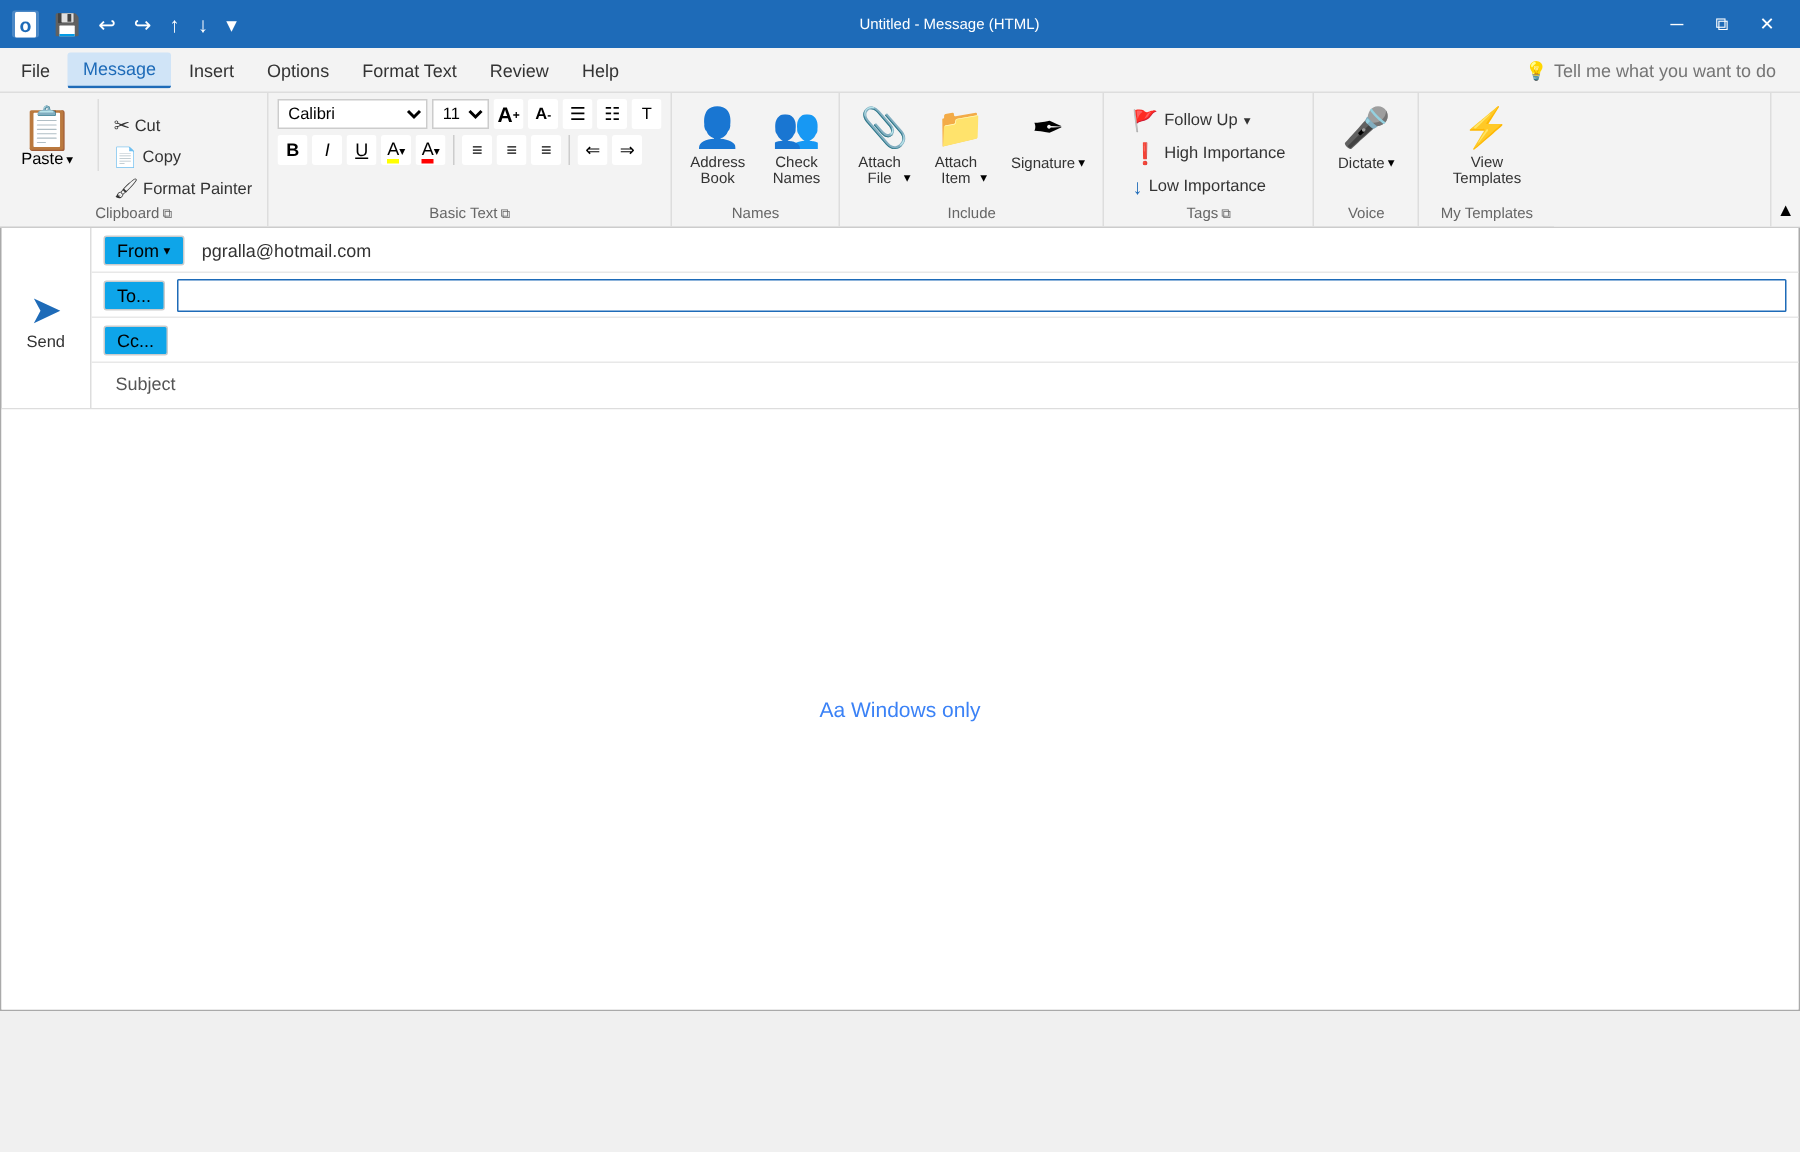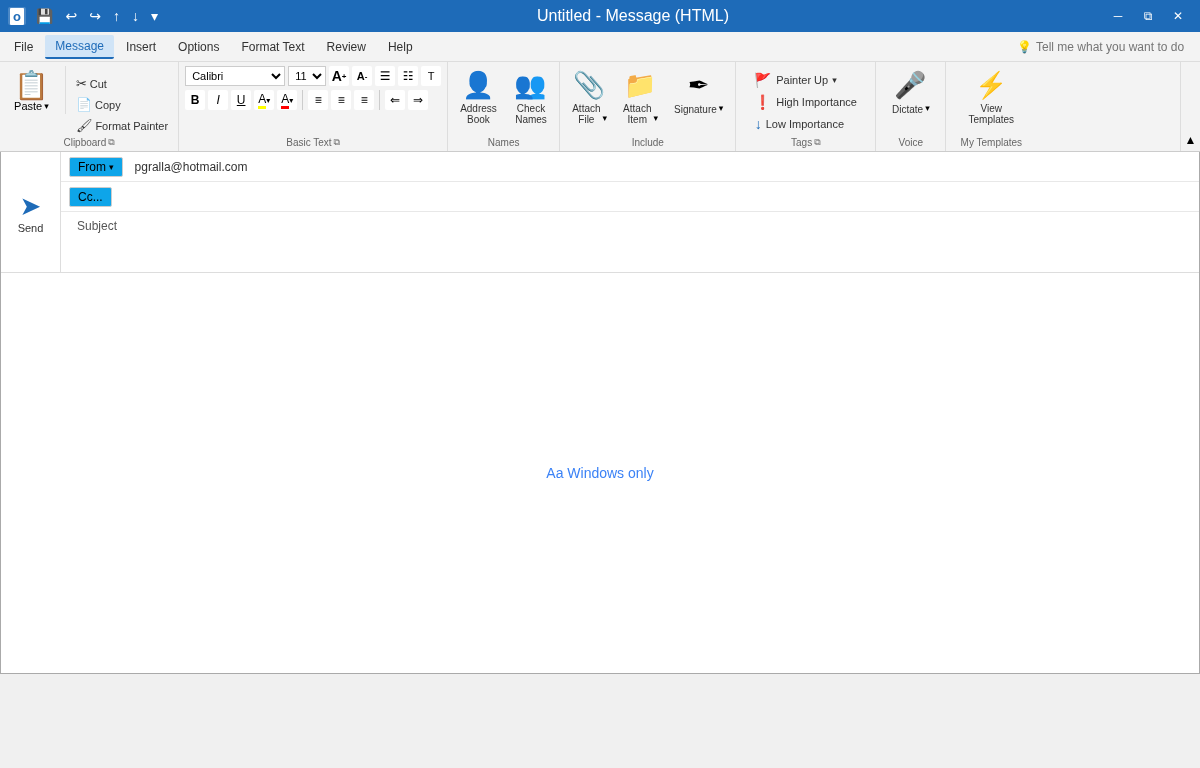--- a/index.html
+++ b/index.html
@@ -12,21 +12,21 @@
       height: 32px;
       display: flex;
       align-items: center;
       padding: 0 8px;
       justify-content: space-between;
     }
     .title-bar-left { display: flex; align-items: center; gap: 6px; }
     .title-bar-icon { width: 18px; height: 18px; background: #fff3; border-radius: 2px; display: flex; align-items: center; justify-content: center; font-size: 11px; }
     .title-bar-qs { display: flex; gap: 4px; }
     .title-bar-qs span { font-size: 14px; cursor: pointer; padding: 2px 4px; }
-    .title-bar-title { flex: 1; text-align: center; font-size: 16px; }
+    .title-bar-title { flex: 1; text-align: center; font-size: 10px; }
     .title-bar-controls { display: flex; gap: 2px; }
     .title-bar-controls span { width: 28px; height: 28px; display: flex; align-items: center; justify-content: center; cursor: pointer; font-size: 12px; }
 
     
     .menu-bar {
       background: #f3f3f3;
       border-bottom: 1px solid #ddd;
       height: 30px;
       display: flex;
       align-items: center;
@@ -417,21 +417,21 @@
     </div>
     <div class="ribbon-group-label">
       <span>Include</span>
     </div>
   </div>
 
   <div class="ribbon-group" style="min-width:140px;">
     <div class="ribbon-group-content" style="flex-direction:column;gap:2px;padding-top:4px;">
       <div class="tag-btn">
         <span style="color:#cc0000;font-size:14px;">🚩</span>
-        <span>Painter Up</span>
+        <span>Follow Up</span>
         <span style="font-size:9px;">▾</span>
       </div>
       <div class="tag-btn">
         <span style="color:#cc0000;font-size:14px;">❗</span>
         <span>High Importance</span>
       </div>
       <div class="tag-btn">
         <span style="color:#1e6bb8;font-size:14px;">↓</span>
         <span>Low Importance</span>
       </div>
@@ -489,20 +489,26 @@
         <div class="compose-fields">
 
           <div class="field-row">
             <div class="field-label-btn">
               <span>From</span>
               <span style="font-size:9px;">▾</span>
             </div>
             <span class="field-from-value">pgralla@hotmail.com</span>
           </div>
 
+          <div class="field-row">
+            <div class="field-label-btn">
+              <span>To...</span>
+            </div>
+            <input type="text" class="field-input" style="flex: 1 1 0%; margin-right: 8px;">
+          </div>
 
           <div class="field-row">
             <div class="field-label-btn">
               <span>Cc...</span>
             </div>
             <input type="text" class="field-input-nobox" style="flex: 1 1 0%;">
           </div>
 
           <div class="field-row subject-row">
             <span class="field-label-static">Subject</span>

